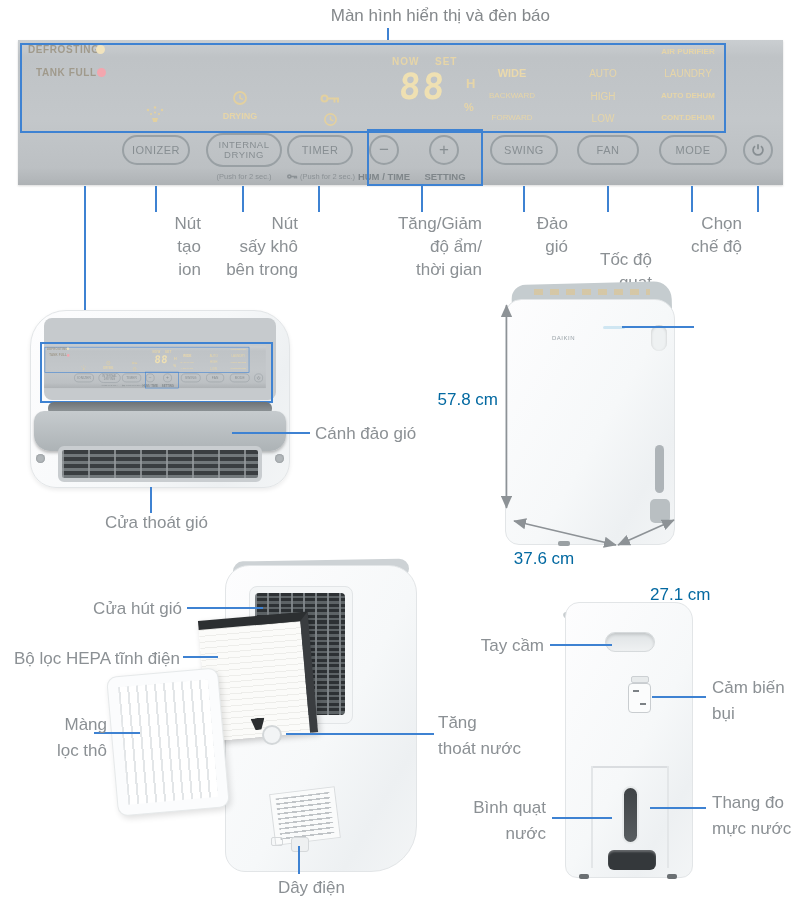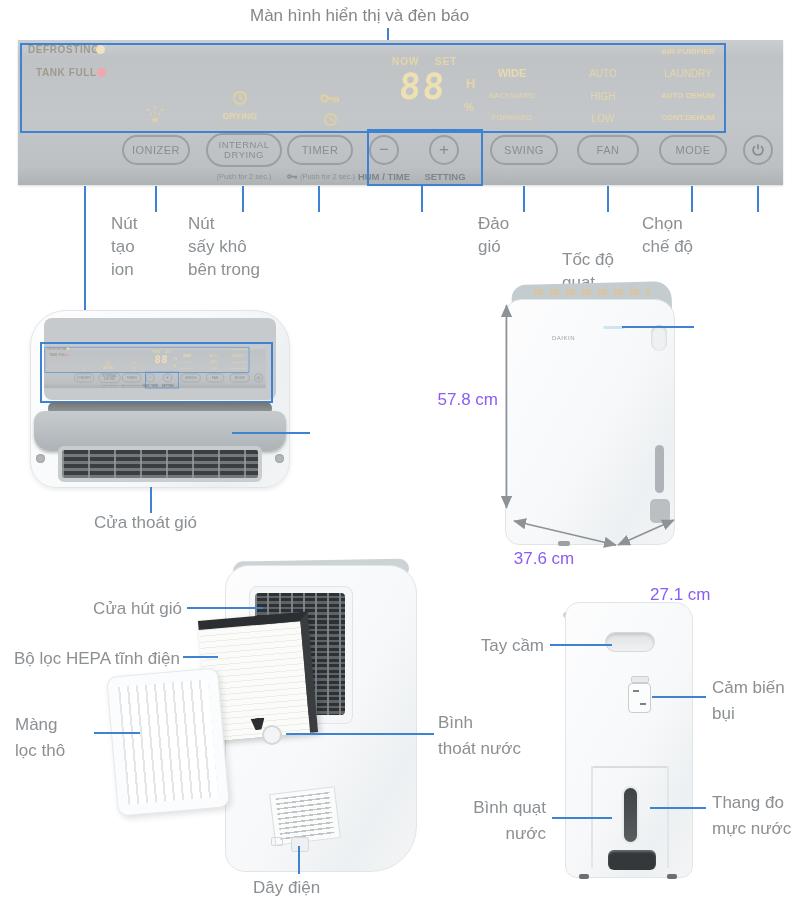--- a/index.html
+++ b/index.html
@@ -1,22 +1,22 @@
 <!DOCTYPE html>
 <html><head>
 <meta charset="utf-8">
 <style>
   html,body{margin:0;padding:0;background:#fff;}
   #stage{position:relative;width:800px;height:913px;background:#ffffff;overflow:hidden;
          font-family:"Liberation Sans",sans-serif;}
   .abs{position:absolute;}
   
   .callout{position:absolute;color:#8b9094;font-size:17px;line-height:23px;white-space:pre-line;}
-  .c-center{text-align:left;} .c-right{text-align:right;} .c-left{text-align:left;}
-  .dim{position:absolute;color:#8b5cf6;font-size:17px;}
+  .c-center{text-align:right;} .c-right{text-align:right;} .c-left{text-align:left;}
+  .dim{position:absolute;color:#0369a1;font-size:17px;}
   
   .vline{position:absolute;width:2px;background:#3e82d2;}
   .hline{position:absolute;height:2px;background:#3e82d2;}
   .bluebox{position:absolute;border:2px solid #3e82d2;}
   
   .panel{position:absolute;left:18px;top:40px;width:765px;height:145px;
          background:linear-gradient(180deg,#caced1 0%,#bfc3c6 12%,#c3c7ca 55%,#bcc0c3 88%,#aeb2b5 100%);
          box-shadow:0 1px 2px rgba(0,0,0,.15);}
   .panel .disp{position:absolute;left:2px;top:3px;width:702px;height:86px;border:2px solid #3e82d2;}
   .ptx{position:absolute;color:#a09a8c;font-size:10px;font-weight:700;letter-spacing:.6px;}
@@ -133,20 +133,23 @@
   <div class="vline" style="left:607px;top:186px;height:26px;"></div>
   <div class="vline" style="left:691px;top:186px;height:26px;"></div>
   <div class="vline" style="left:757px;top:186px;height:26px;"></div>
 
   <div class="callout c-center" style="left:111px;top:212px;width:90px;">Nút
 tạo
 ion</div>
   <div class="callout c-center" style="left:188px;top:212px;width:110px;">Nút
 sấy khô
 bên trong</div>
+  <div class="callout c-center" style="left:362px;top:212px;width:120px;">Tăng/Giảm
+độ ẩm/
+thời gian</div>
   <div class="callout c-center" style="left:478px;top:212px;width:90px;">Đảo
 gió</div>
   <div class="callout c-center" style="left:562px;top:212px;width:90px;margin-top:36px;">Tốc độ
 quạt</div>
   <div class="callout c-center" style="left:642px;top:212px;width:100px;">Chọn
 chế độ</div>
 
   <div class="abs" style="left:30px;top:310px;width:260px;height:180px;">
     <div class="devbody" style="left:0;top:0;width:260px;height:178px;border-radius:36px 36px 26px 26px;box-shadow:0 2px 4px rgba(0,0,0,.08);"></div>
     <div class="abs" style="left:14px;top:8px;width:232px;height:82px;background:#c6cacd;border-radius:8px;"></div>
@@ -235,20 +238,21 @@
     <div class="bluebox" style="left:10px;top:32px;width:229px;height:57px;"></div>
     <div class="abs" style="left:18px;top:92px;width:224px;height:13px;background:linear-gradient(180deg,#6e7376,#9aa0a3);border-radius:6px;"></div>
     <div class="abs" style="left:4px;top:101px;width:252px;height:40px;background:linear-gradient(180deg,#c6cbce,#adb3b6);border-radius:10px 10px 16px 16px;box-shadow:0 2px 3px rgba(0,0,0,.25);"></div>
     <div class="abs" style="left:28px;top:136px;width:204px;height:36px;border:4px solid #c9cdd0;border-radius:6px;box-sizing:border-box;
                 background:repeating-linear-gradient(90deg,rgba(150,155,158,.8) 0 2px,transparent 2px 26px),
                            repeating-linear-gradient(180deg,#3a3e41 0 4px,#72787b 4px 7px);"></div>
     <div class="abs" style="left:6px;top:144px;width:9px;height:9px;border-radius:50%;background:#b2b7ba;box-shadow:inset 0 0 2px #7c8185;"></div>
     <div class="abs" style="left:245px;top:144px;width:9px;height:9px;border-radius:50%;background:#b2b7ba;box-shadow:inset 0 0 2px #7c8185;"></div>
   </div>
   <div class="hline" style="left:232px;top:432px;width:78px;"></div>
+  <div class="callout c-left" style="left:315px;top:422px;width:130px;">Cánh đảo gió</div>
   <div class="vline" style="left:150px;top:487px;height:26px;"></div>
   <div class="callout c-center" style="left:94px;top:511px;width:114px;">Cửa thoát gió</div>
 
   <div class="abs" style="left:500px;top:283px;width:195px;height:265px;">
     <div class="abs" style="left:12px;top:0;width:160px;height:54px;background:#c5cccf;border-radius:14px 18px 8px 8px;transform:rotate(-1.5deg);"></div>
     <div class="abs" style="left:34px;top:6px;width:116px;height:6px;opacity:.8;
                 background:repeating-linear-gradient(90deg,#d9c69c 0 9px,transparent 9px 16px);"></div>
     <div class="abs" style="left:24px;top:26px;width:136px;height:2px;background:#d4d9db;transform:rotate(-1.5deg);"></div>
     <div class="devbody" style="left:5px;top:16px;width:170px;height:246px;border-radius:16px 20px 16px 14px;"></div>
     <div class="abs" style="left:103px;top:43px;width:22px;height:3px;background:#cfe6f2;border-radius:2px;"></div>
@@ -298,21 +302,21 @@
     <div class="abs" style="left:46px;top:277px;width:10px;height:7px;border:1px solid #d5d8da;border-radius:2px;"></div>
   </div>
   <div class="hline" style="left:187px;top:607px;width:76px;"></div>
   <div class="callout c-right" style="left:78px;top:597px;width:104px;">Cửa hút gió</div>
   <div class="hline" style="left:183px;top:656px;width:35px;"></div>
   <div class="callout c-right" style="left:6px;top:647px;width:174px;">Bộ lọc HEPA tĩnh điện</div>
   <div class="hline" style="left:94px;top:732px;width:46px;"></div>
   <div class="callout c-center" style="left:15px;top:712px;width:92px;line-height:26px;">Màng
 lọc thô</div>
   <div class="hline" style="left:286px;top:733px;width:148px;"></div>
-  <div class="callout c-left" style="left:438px;top:710px;width:120px;line-height:26px;">Bình
+  <div class="callout c-left" style="left:438px;top:710px;width:120px;line-height:26px;">Tăng
 thoát nước</div>
   <div class="vline" style="left:298px;top:846px;height:28px;"></div>
   <div class="callout c-center" style="left:253px;top:876px;width:92px;">Dây điện</div>
 
   <div class="abs" style="left:563px;top:600px;width:134px;height:282px;">
     <div class="abs" style="left:0;top:10px;width:28px;height:6px;background:#c8cdd0;border-radius:3px;transform:rotate(-10deg);"></div>
     <div class="devbody" style="left:2px;top:2px;width:128px;height:276px;border-radius:14px 18px 12px 12px;"></div>
     <div class="abs" style="left:42px;top:32px;width:50px;height:20px;border-radius:10px;background:linear-gradient(180deg,#dfe3e5,#eff1f2);
                 border:1px solid #d6dadc;box-shadow:inset 0 2px 3px rgba(0,0,0,.12);box-sizing:border-box;"></div>
     <div class="abs" style="left:68px;top:76px;width:16px;height:5px;background:#e8ebec;border:1px solid #ccd0d3;border-radius:2px;"></div>

